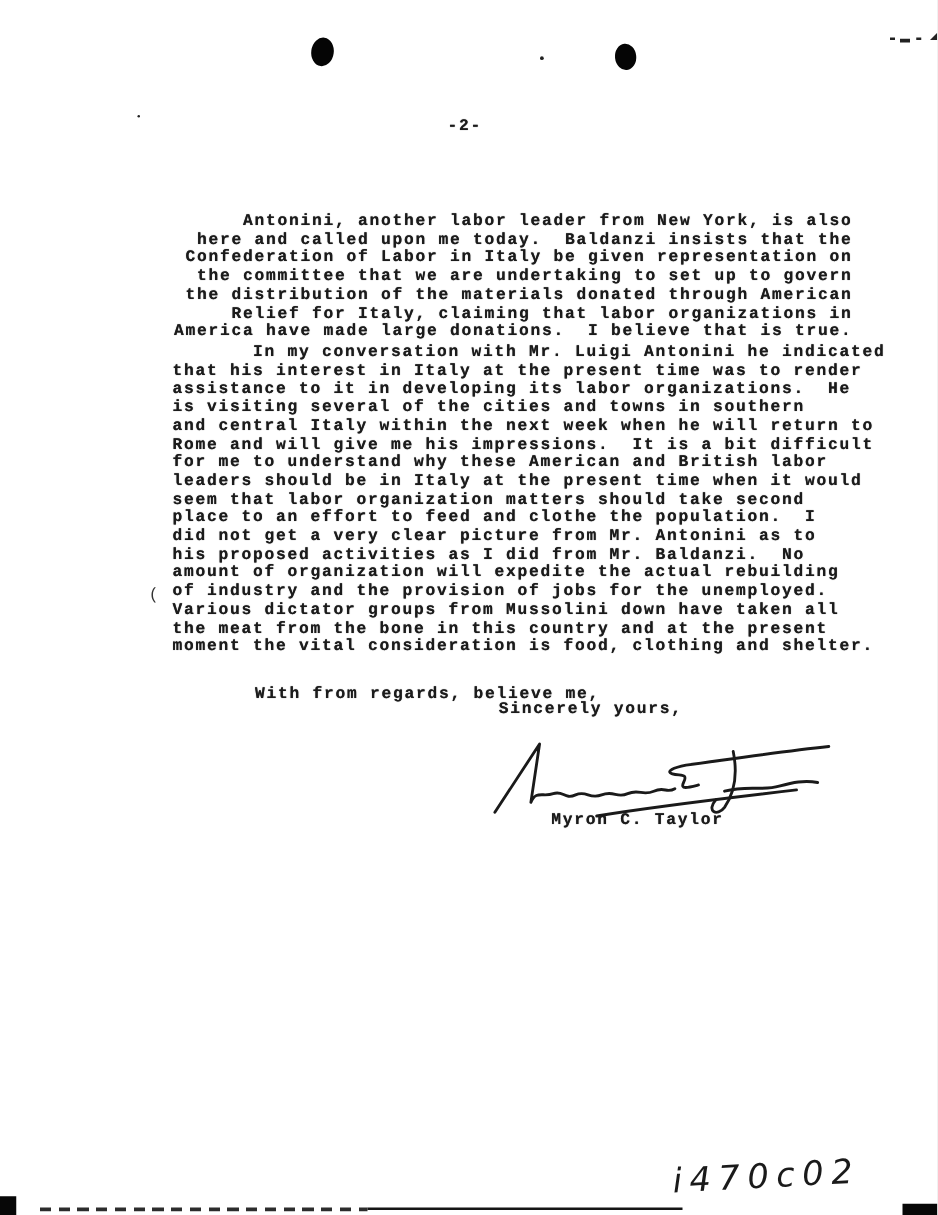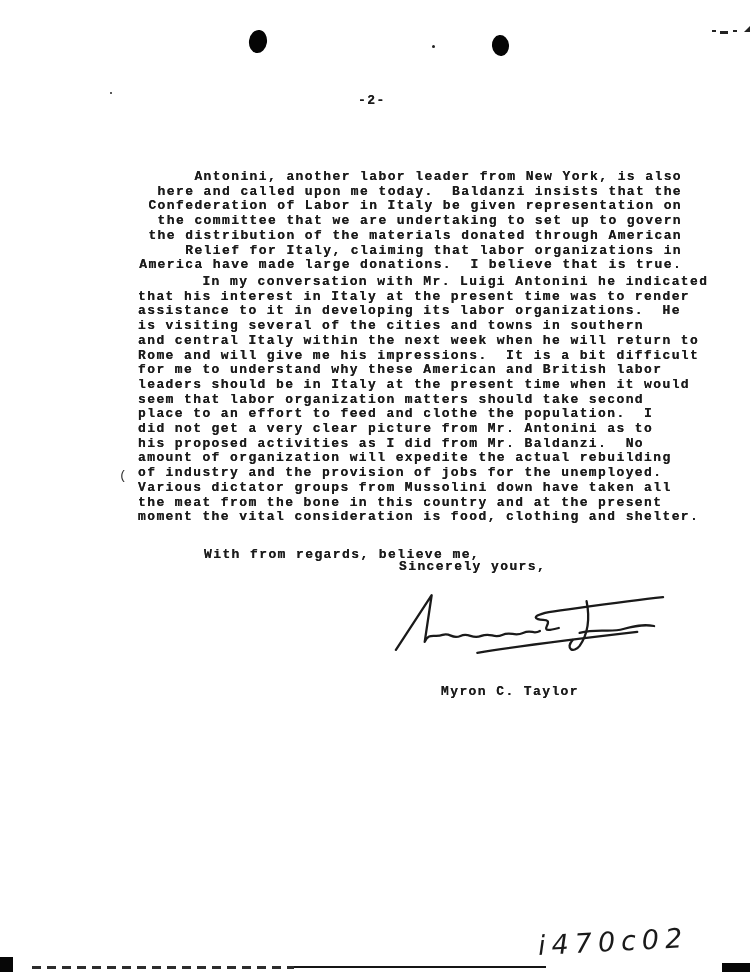--- a/index.html
+++ b/index.html
@@ -20,21 +20,21 @@
     line-height: 14.7px;
     letter-spacing: 1.4px;
     color: #1b1b1b;
     text-shadow: 0 0 0.6px rgba(15,15,15,0.85);
   }
   .page-number { top: 94px; left: 358px; }
   .paragraph-1 { top: 170px; left: 130px; text-align: right; }
   .paragraph-2 { top: 275px; left: 138px; }
   .closing-line { top: 548px; left: 204px; }
   .valediction { top: 560px; left: 357px; margin-left: 42px; }
-  .typed-name { top: 649px; left: 441px; margin-top: 36px; }
+  .typed-name { top: 649px; left: 441px; }
 
   .signature-wrap {
     position: absolute;
     left: 382px;
     top: 588px;
     width: 288px;
     height: 76px;
   }
   .signature-wrap svg { width: 100%; height: 100%; }
 

